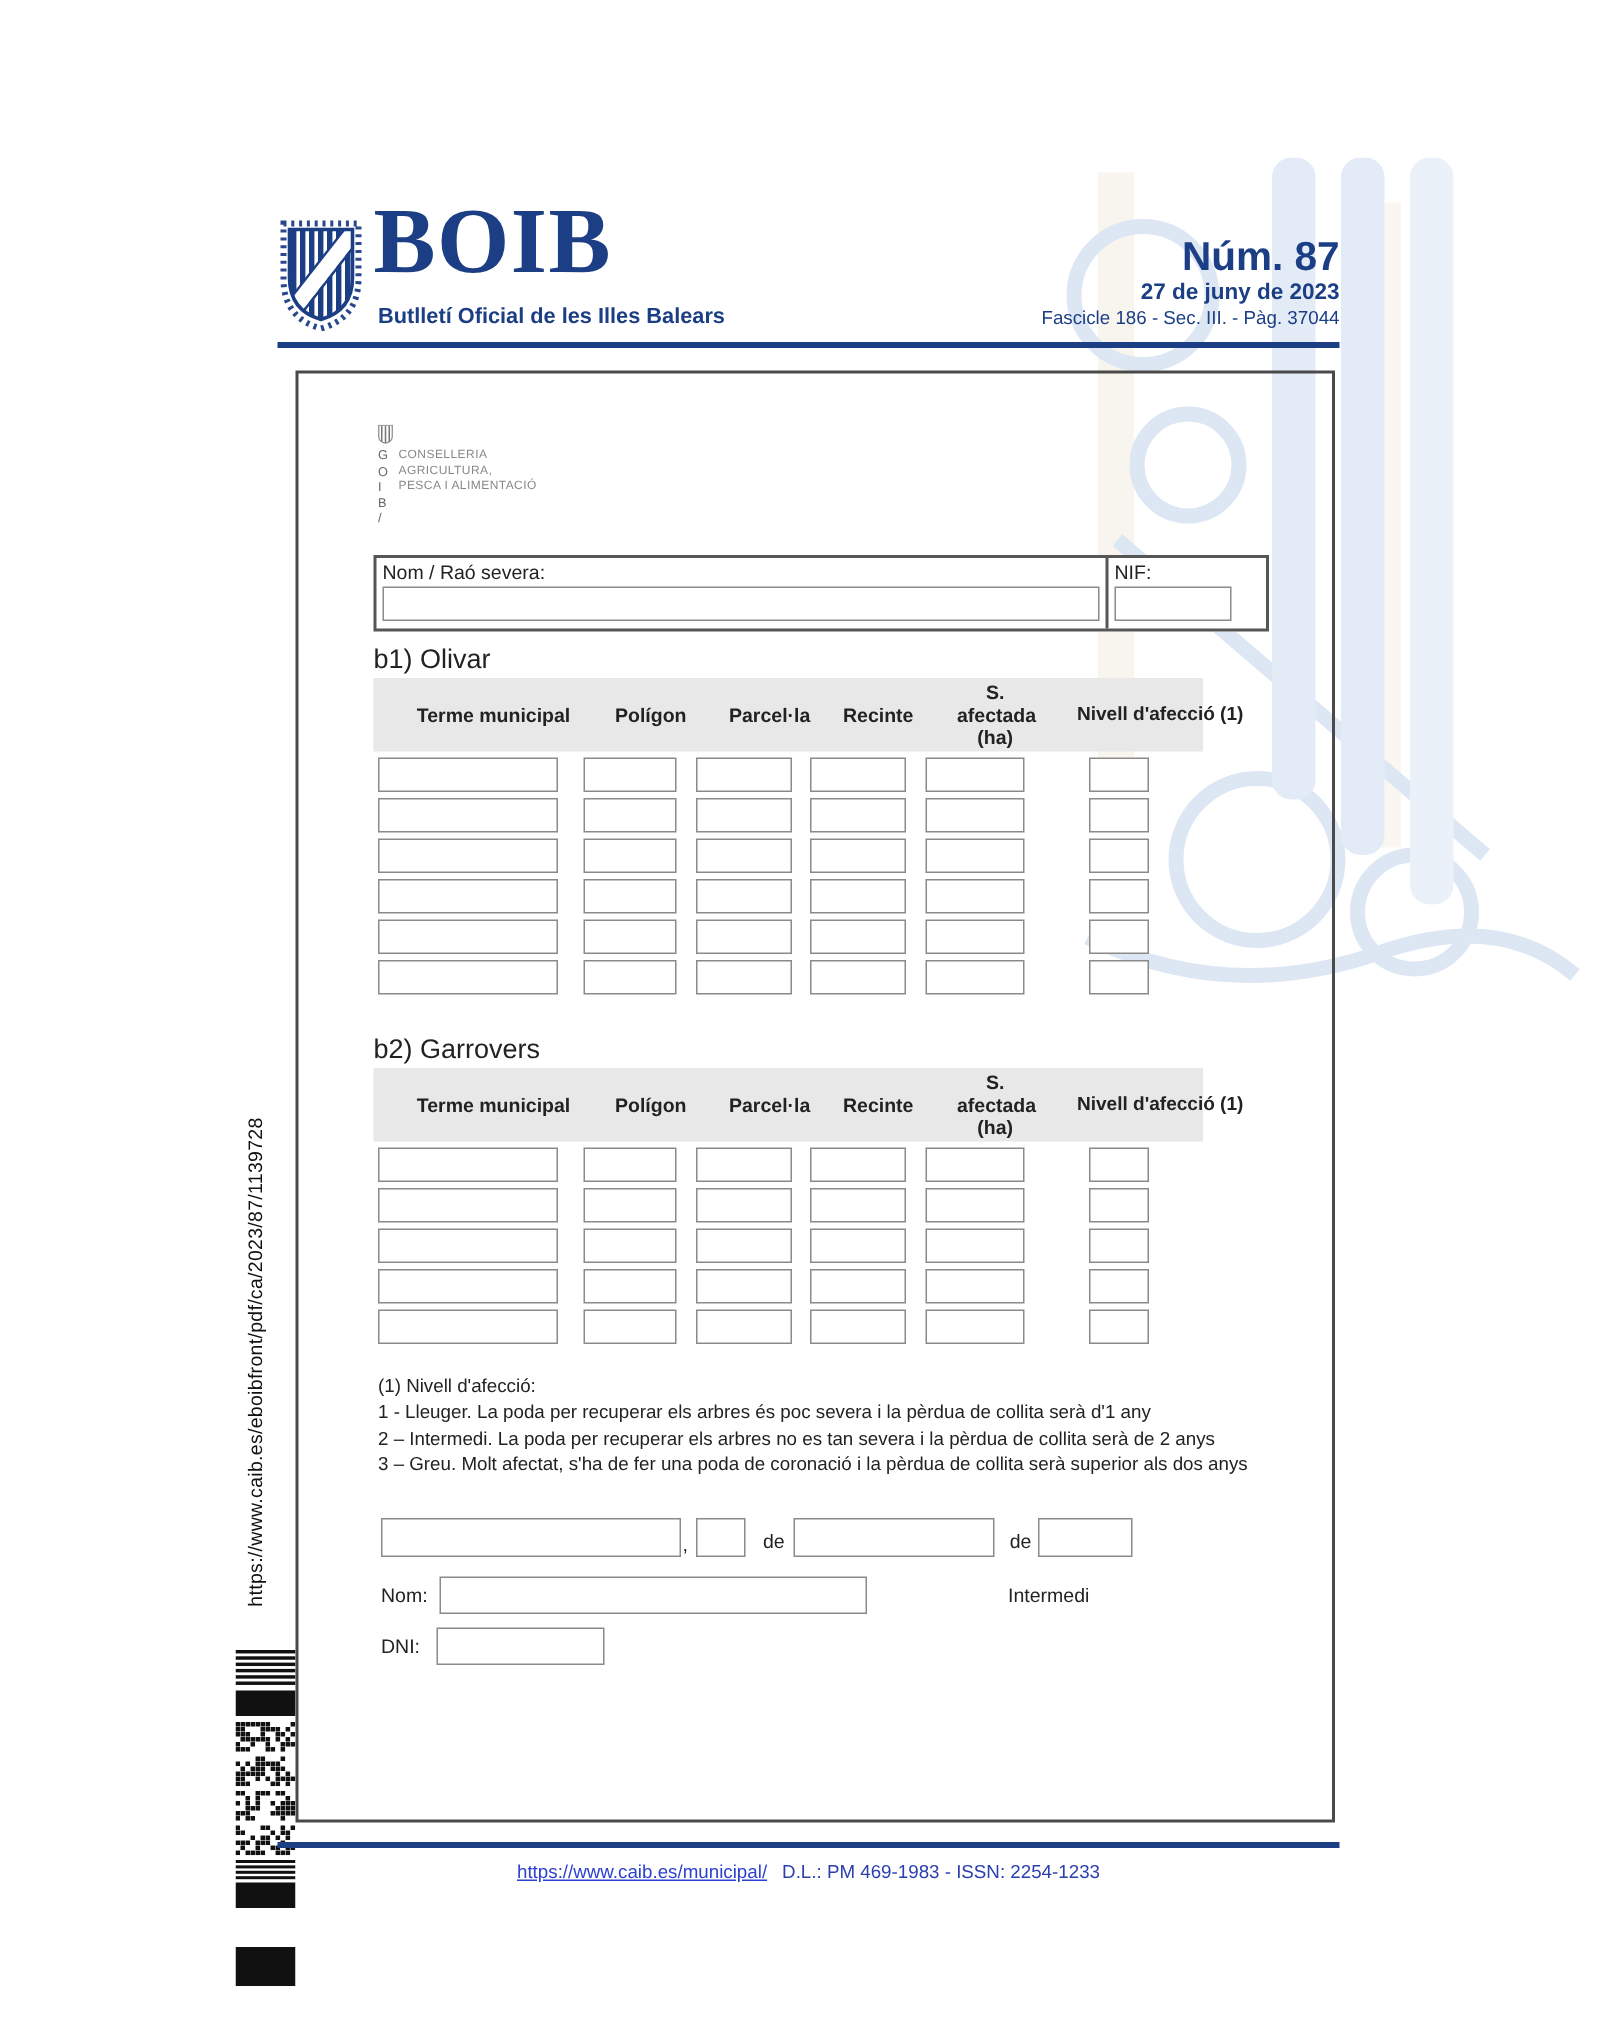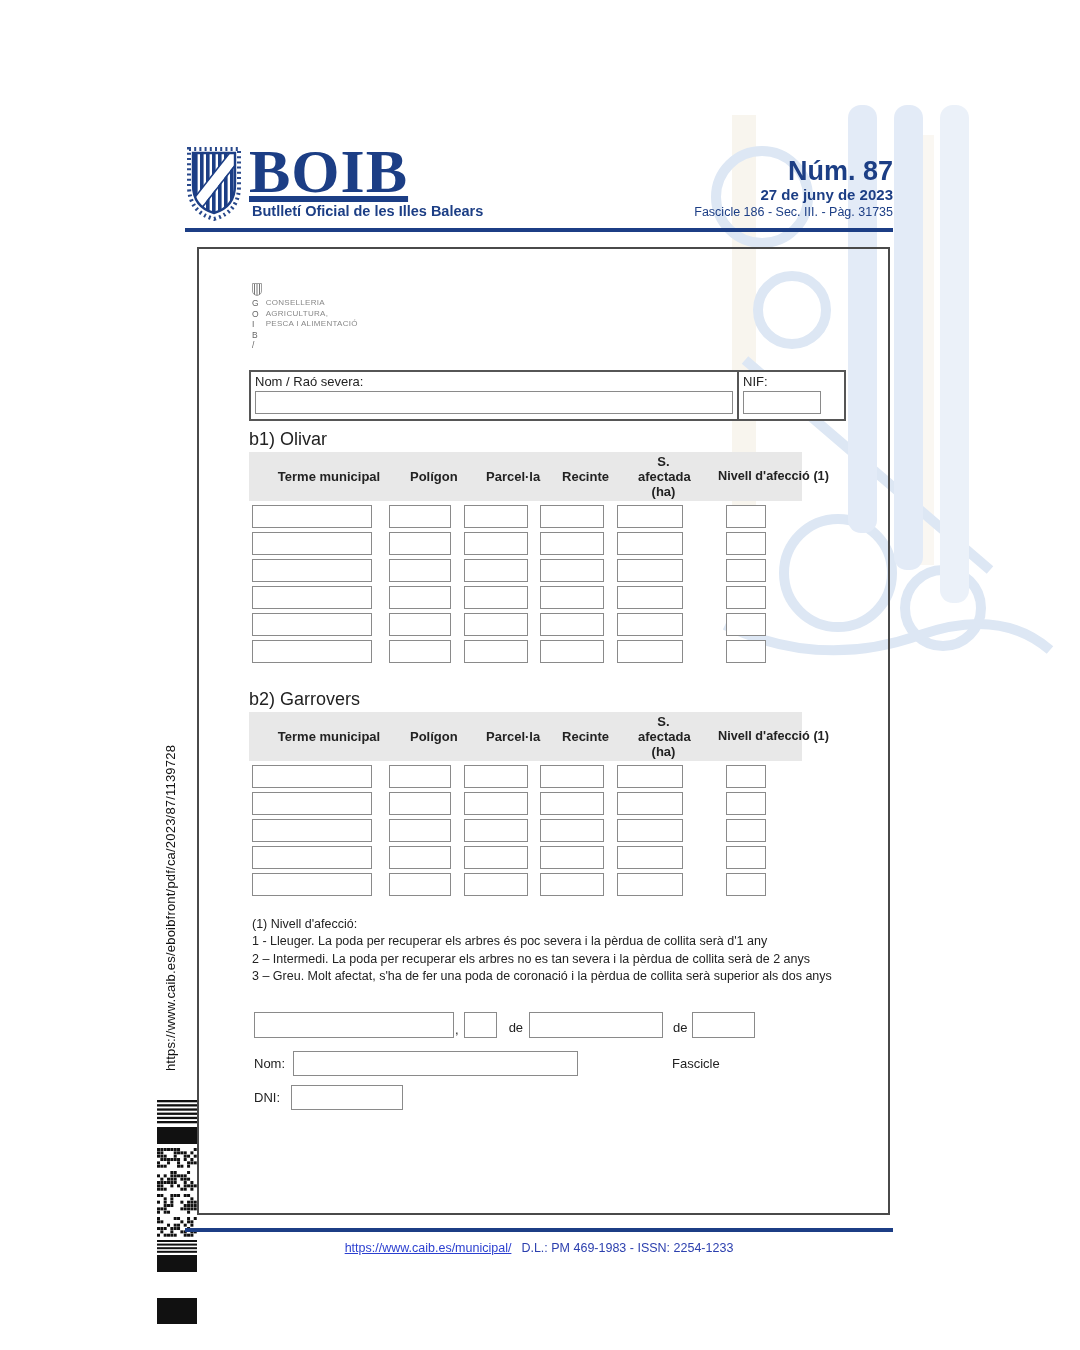--- a/index.html
+++ b/index.html
@@ -11,22 +11,22 @@
   *{margin:0;padding:0;box-sizing:border-box;}
   html,body{background:#fff;}
   body{
     width:1080px;height:1350px;position:relative;overflow:hidden;
     font-family:"Liberation Sans",sans-serif;color:#222;
   }
   
   .watermark{position:absolute;left:690px;top:105px;pointer-events:none;}
   
   .crest{position:absolute;left:183px;top:146px;width:62px;height:75px;}
-  .boib-word{position:absolute;left:249px;top:140px;font-family:"Liberation Serif",serif;
-    font-weight:bold;font-size:62px;line-height:1;color:var(--brand-blue);letter-spacing:1px;text-decoration:underline;}
+  .boib-word{position:absolute;left:249px;top:130px;font-family:"Liberation Serif",serif;
+    font-weight:bold;font-size:62px;line-height:1;color:var(--brand-blue);letter-spacing:1px;}
   .boib-sub{position:absolute;left:252px;top:203px;font-size:14.5px;font-weight:bold;color:var(--brand-blue);}
   .issue{position:absolute;right:187px;top:156px;text-align:right;color:var(--brand-blue);}
   .issue-number{font-size:27px;font-weight:bold;line-height:30px;}
   .issue-date{font-size:15px;font-weight:bold;line-height:18px;}
   .issue-fascicle{font-size:12.5px;line-height:16px;}
   .rule-top{position:absolute;left:185px;top:228px;width:708px;height:4px;background:var(--brand-blue);}
   .rule-bottom{position:absolute;left:185px;top:1228px;width:708px;height:3.5px;background:var(--brand-blue);}
   
   .doc-frame{position:absolute;left:197px;top:247px;width:693px;height:968px;
     border:2px solid #4a4a4a;background:transparent;padding:0 0 0 50px;}
@@ -131,21 +131,21 @@
   </g>
   <path d="M10 7 H52 V39 Q52 61 31 67 Q10 61 10 39 Z" fill="none" stroke="#1c3e85" stroke-width="2.4"></path>
 </svg>
 
 <div class="boib-word">BOIB</div>
 <div class="boib-sub">Butlletí Oficial de les Illes Balears</div>
 
 <div class="issue">
   <div class="issue-number">Núm. 87</div>
   <div class="issue-date">27 de juny de 2023</div>
-  <div class="issue-fascicle">Fascicle 186 - Sec. III. - Pàg. 31735</div>
+  <div class="issue-fascicle">Fascicle 186 - Sec. III. - Pàg. 37044</div>
 </div>
 
 <div class="rule-top"></div>
 
 <div class="doc-frame">
 
   <div class="goib">
     <svg class="goib-shield" width="10" height="13" viewBox="0 0 10 13">
       <path d="M0.5 0.5 H9.5 V8 Q9.5 11.5 5 12.5 Q0.5 11.5 0.5 8 Z" fill="#fff" stroke="#888" stroke-width="0.8"></path>
       <rect x="2" y="1" width="1" height="10.5" fill="#777"></rect>
@@ -447,21 +447,21 @@
     <div class="fbox day"></div>
     <div class="date-de">de</div>
     <div class="fbox month"></div>
     <div class="date-de d2">de</div>
     <div class="fbox year"></div>
   </div>
 
   <div class="nom-row">
     <span>Nom:</span>
     <div class="nom-input"></div>
-    <span class="sig-label">Fascicle</span>
+    <span class="sig-label">Intermedi</span>
   </div>
 
   <div class="dni-row">
     <span>DNI:</span>
     <div class="dni-input"></div>
   </div>
 
 </div>
 
 <div class="vurl">https://www.caib.es/eboibfront/pdf/ca/2023/87/1139728</div>

